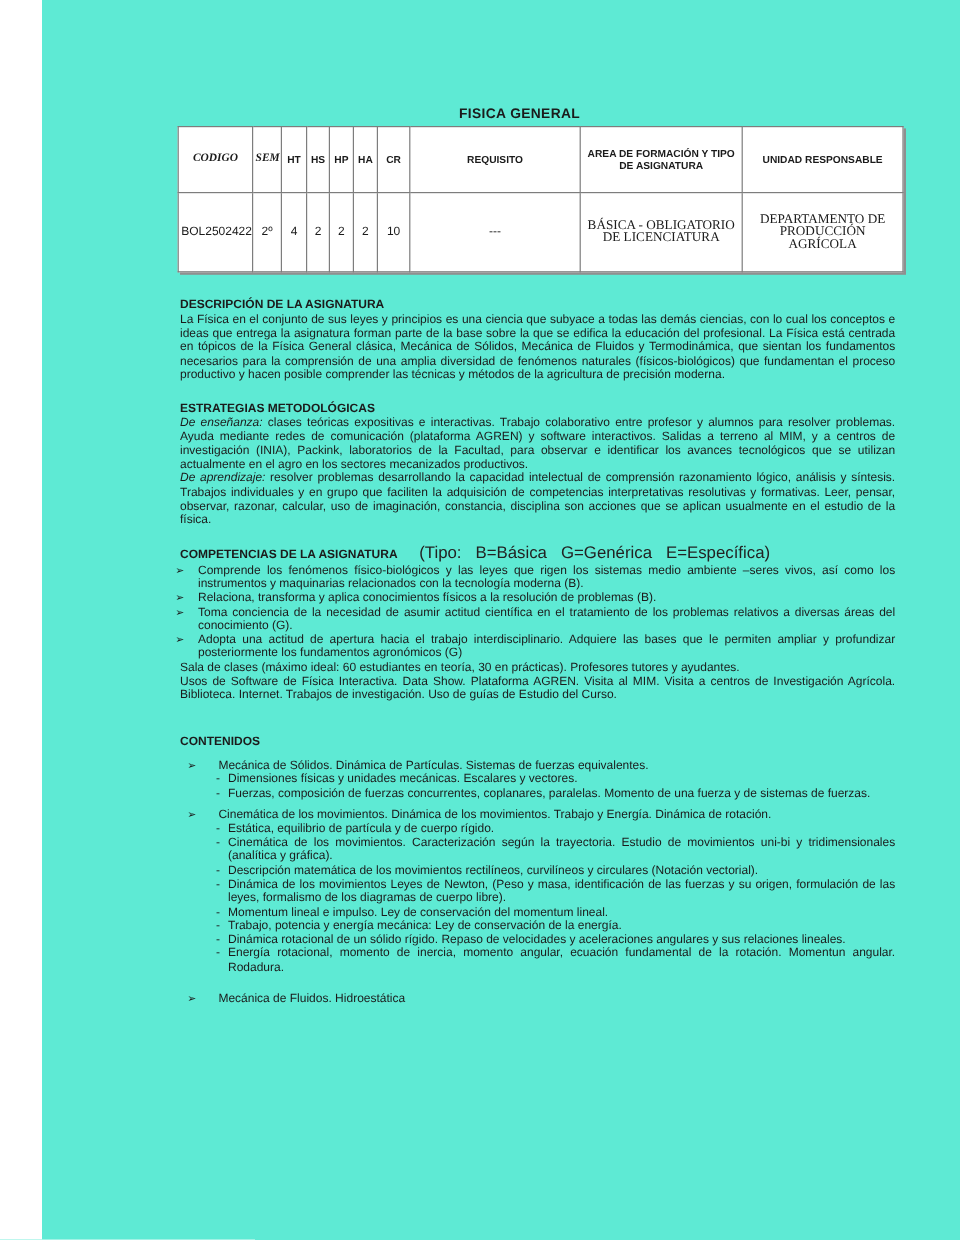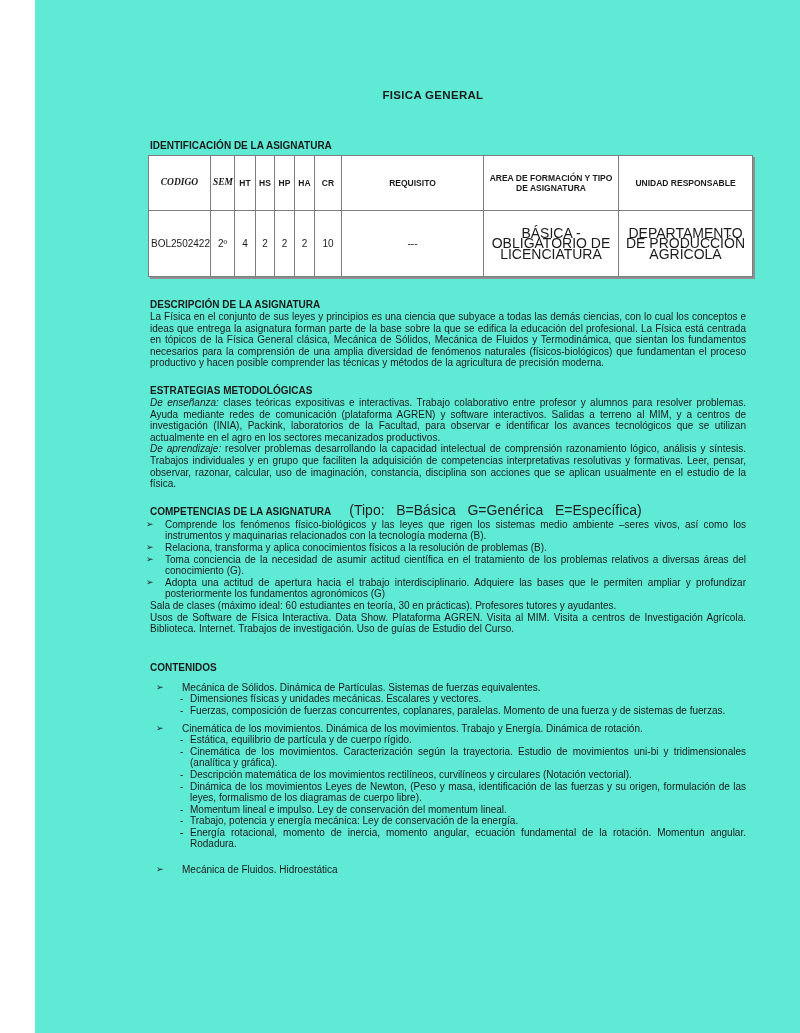--- a/index.html
+++ b/index.html
@@ -40,21 +40,21 @@
     overflow:hidden;
   }
   table.ident thead tr { height:38px; }
   table.ident tbody tr { height:40px; }
   th.h-sans { font-size:8.5px; line-height:10px; font-weight:bold; }
   th.h-serif {
     font-family:"Liberation Serif","DejaVu Serif",serif;
     font-style:italic; font-weight:bold; font-size:9.5px; text-align:left; padding-left:5px;
   }
   td.c-main { font-size:10px; }
-  td.c-small { font-size:14px; line-height:10.5px; }
+  td.c-small { font-size:11px; line-height:10.5px;font-family:Liberation Serif, serif; }
 
   
   .comp-list { margin:1px 0 0 0; padding:0; list-style:none; }
   .comp-item { position:relative; padding-left:15px; text-align:justify; margin:0; }
   .comp-item .arrow { position:absolute; left:-4px; top:0; font-size:9px; }
 
   
   .cont-list { margin:8px 0 0 0; padding:0; list-style:none; }
   .cont-section { margin-top:6px; }
   .cont-section.gap-large { margin-top:14px; }
@@ -65,21 +65,20 @@
   .cont-sub .dash { position:absolute; left:30px; top:0; }
 </style>
 </head>
 <body>
 
 <div class="page">
   <div class="content">
 
     <div class="doc-title">FISICA GENERAL</div>
 
-    <div class="sec-heading ident-heading">IDENTIFICACIÓN DE LA ASIGNATURA</div>
 
     <table class="ident">
       <colgroup>
         <col style="width:62px">
           <col style="width:24px">
           <col style="width:21px">
           <col style="width:19px">
         <col style="width:20px">
           <col style="width:20px">
           <col style="width:27px">
@@ -161,21 +160,21 @@
               <li class="cont-sub"><span class="dash">-</span><span>Cinemática de los movimientos. Caracterización según la trayectoria. Estudio de movimientos uni-bi  y tridimensionales (analítica y gráfica).</span></li>
 
               <li class="cont-sub"><span class="dash">-</span><span>Descripción matemática de los movimientos rectilíneos, curvilíneos y circulares (Notación vectorial).</span></li>
 
               <li class="cont-sub"><span class="dash">-</span><span>Dinámica de los movimientos Leyes de Newton, (Peso y masa, identificación de las fuerzas y su origen, formulación de las leyes, formalismo de los diagramas de cuerpo libre).</span></li>
 
               <li class="cont-sub"><span class="dash">-</span><span>Momentum lineal e impulso. Ley de conservación del momentum lineal.</span></li>
 
               <li class="cont-sub"><span class="dash">-</span><span>Trabajo, potencia y energía  mecánica: Ley de conservación de la energía.</span></li>
 
-              <li class="cont-sub"><span class="dash">-</span></li>
+              <li class="cont-sub"><span class="dash">-</span><span>Dinámica rotacional de un sólido rígido. Repaso de  velocidades y aceleraciones angulares y sus relaciones lineales.</span></li>
 
               <li class="cont-sub"><span class="dash">-</span><span>Energía rotacional, momento de inercia, momento angular, ecuación fundamental de la rotación. Momentun angular. Rodadura.</span></li>
             </ul>
         </li>
 
         <li class="cont-section gap-large">
           <div class="cont-top"><span class="arrow">➢</span><span>Mecánica de Fluidos. Hidroestática</span></div>
           <ul class="cont-sub-list">
             
           </ul>

